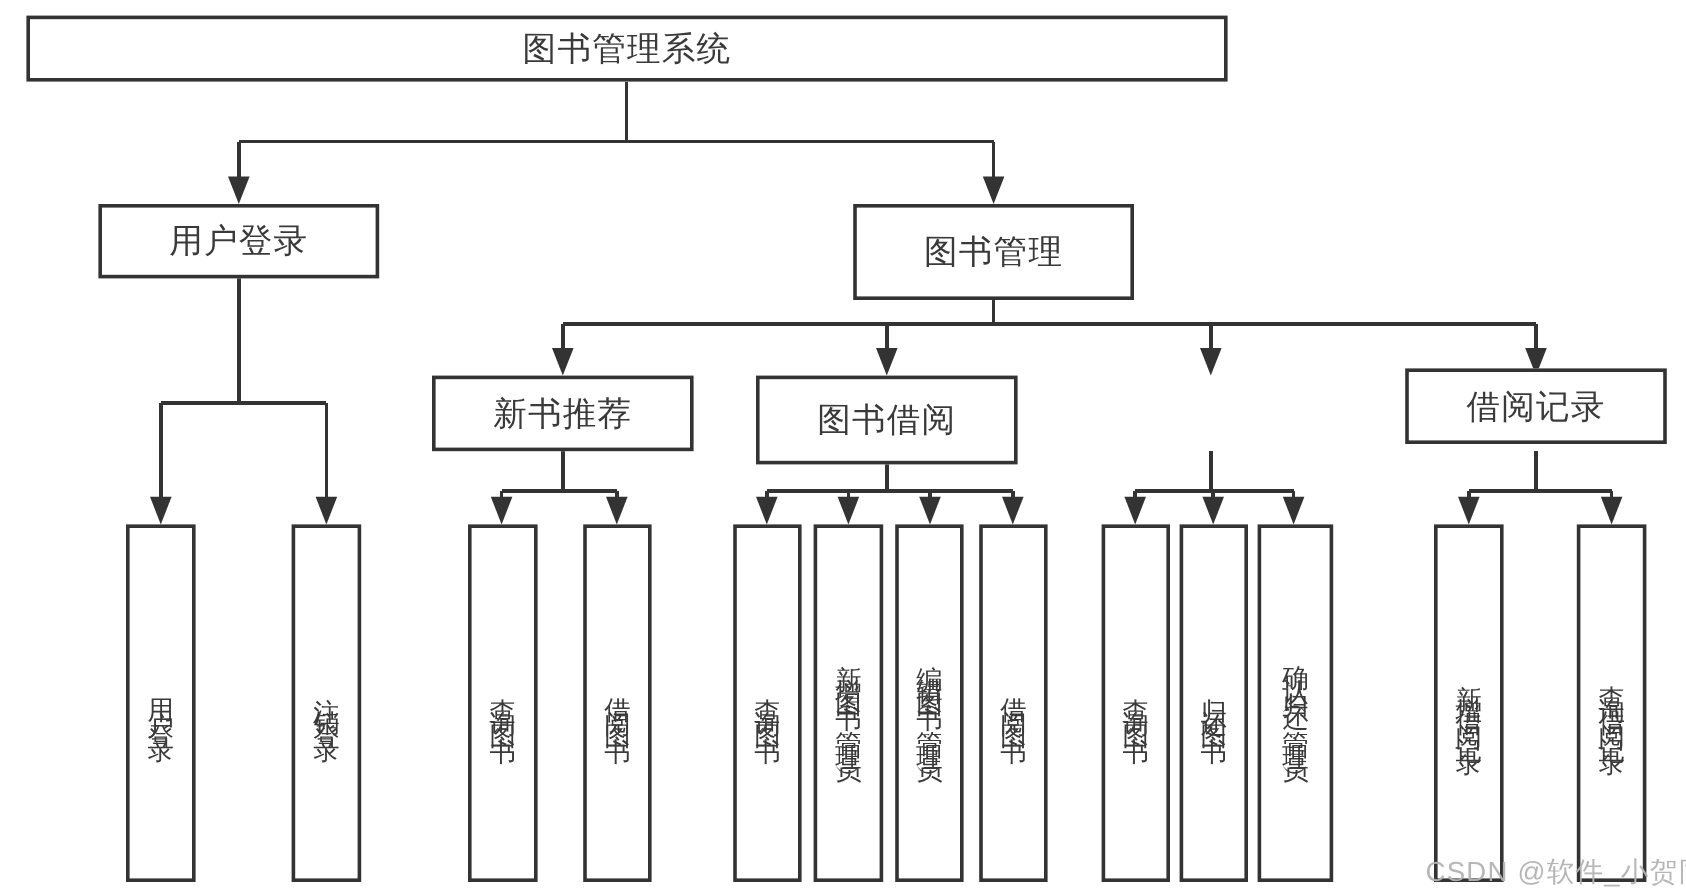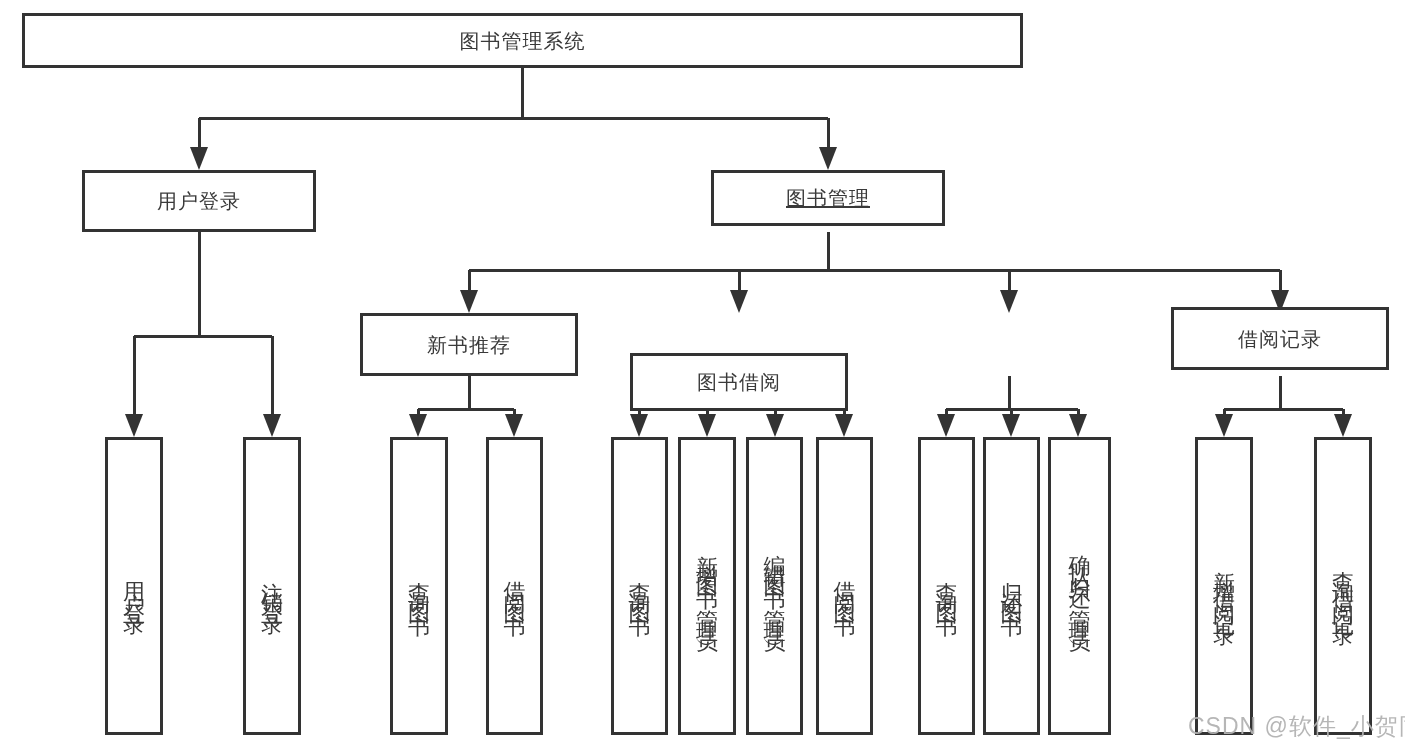--- a/index.html
+++ b/index.html
@@ -21,35 +21,35 @@
   svg.wires path{stroke:var(--line);stroke-width:3;fill:none;}
   svg.wires polygon{fill:var(--line);stroke:none;}
   .node{
     position:absolute;
     box-sizing:border-box;
     background:#fff;
     border:3px solid var(--line);
     display:flex;align-items:center;justify-content:center;
   }
   .hbox .lbl{
-    font-size:20px;letter-spacing:1px;line-height:1;white-space:nowrap;
+    font-size:28px;letter-spacing:1px;line-height:1;white-space:nowrap;
   }
   .vbox .lbl{
     writing-mode:vertical-rl;
     font-size:22px;
     letter-spacing:11px;
     line-height:1;
     white-space:nowrap;
   }
   
   #n-root   {left:22px;  top:13px;  width:1001px; height:55px;}
   #n-login  {left:82px;  top:170px; width:234px;  height:62px;}
-  #n-mgmt   {left:711px; top:170px; width:234px;  height:56px;text-decoration:underline;}
+  #n-mgmt   {left:711px; top:170px; width:234px;  height:80px;}
   #n-newrec {left:360px; top:313px; width:218px;  height:63px;}
-  #n-borrow {left:630px; top:313px; width:218px;  height:58px;margin-top:40px;}
+  #n-borrow {left:630px; top:313px; width:218px;  height:74px;}
   #n-current{left:900px; top:313px; width:218px;  height:63px;}
   #n-record {left:1171px;top:307px; width:218px;  height:63px;}
   
   .leaf{top:437px;height:298px;}
   #v-login-leaf {left:105px; width:58px;}
   #v-logout     {left:243px; width:58px;}
   #v-query1     {left:390px; width:58px;}
   #v-borrow1    {left:486px; width:57px;}
   #v-query2     {left:611px; width:57px;}
   #v-addbook    {left:678px; width:58px;}

